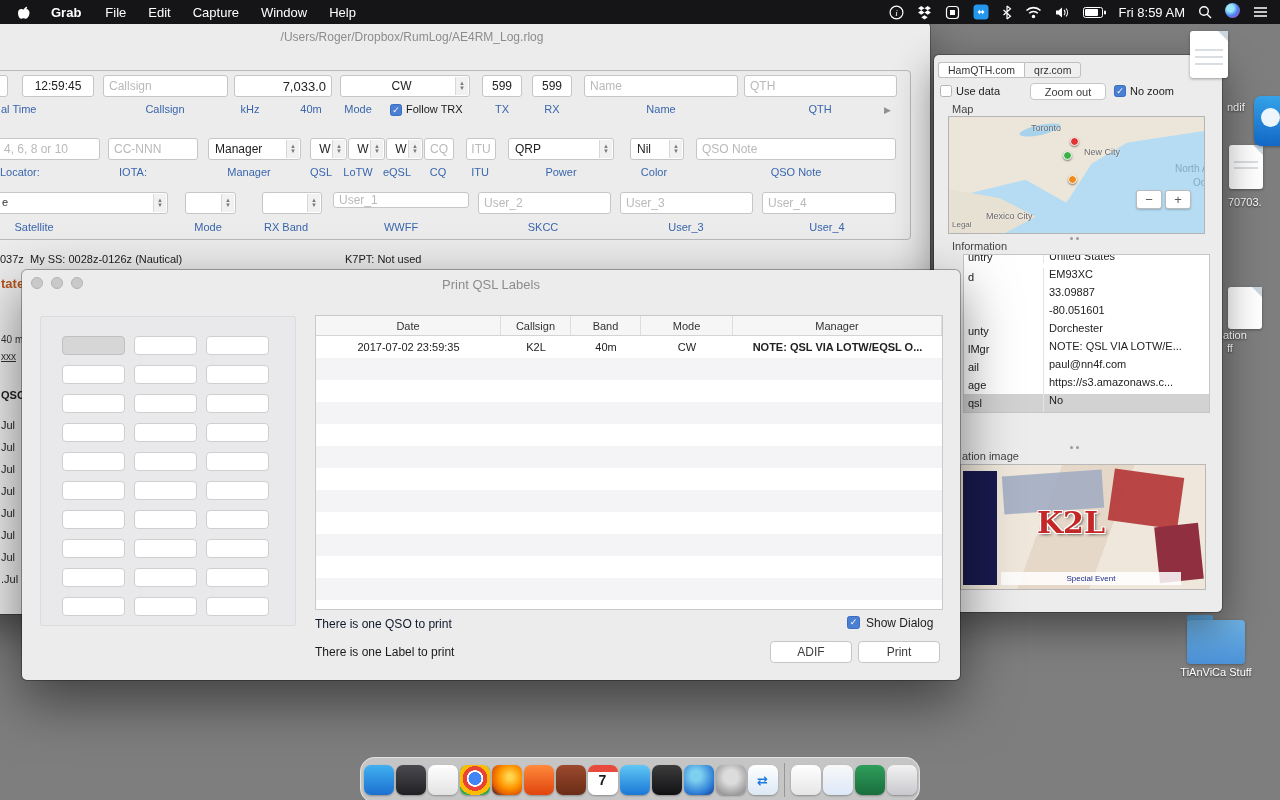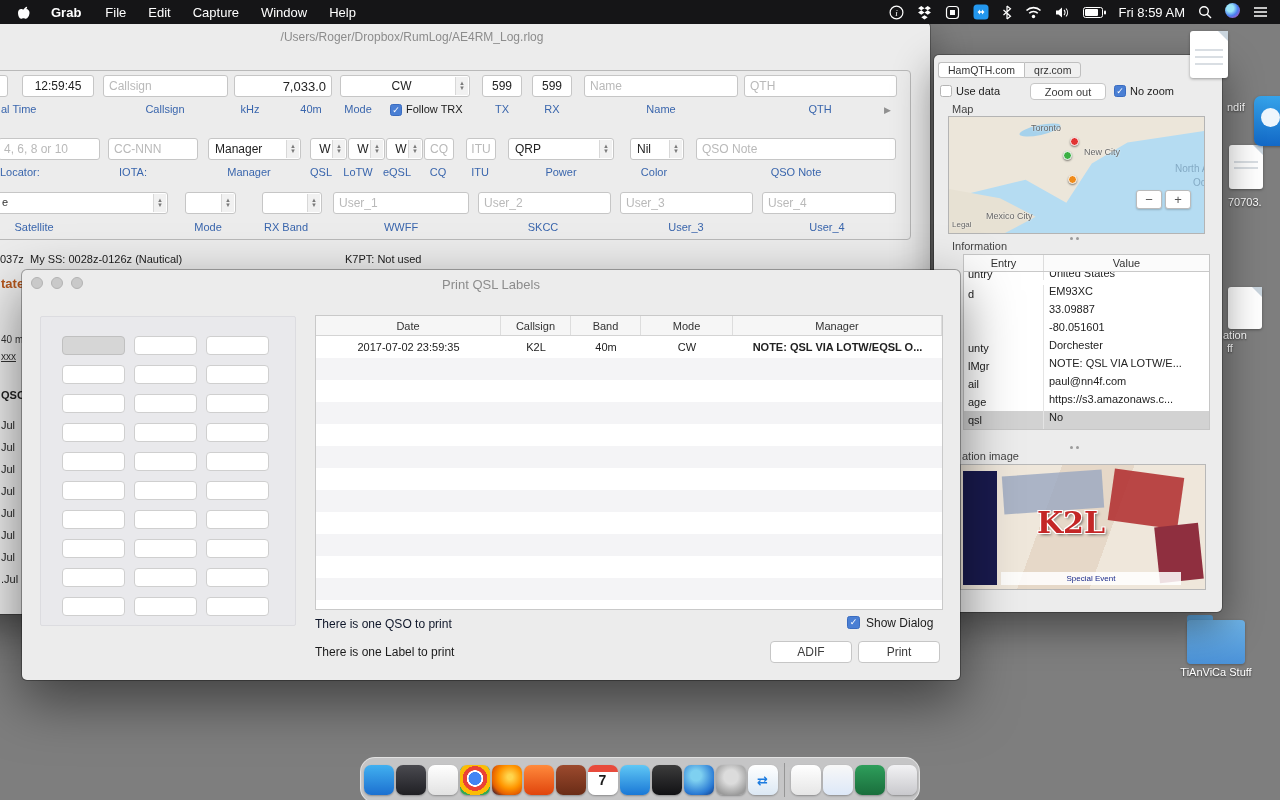--- a/index.html
+++ b/index.html
@@ -245,21 +245,21 @@
         <span>▲</span>
         <span>▼</span>
       </span>
     </div>
   <div class="combo" style="left:262px;top:192px;width:60px;height:22px;z-index:2">
       <span class="stepper">
         <span>▲</span>
         <span>▼</span>
       </span>
     </div>
-  <input class="field" style="left: 333px; top: 192px; width: 136px; height: 22px; z-index: 2;" placeholder="User_1">
+  <input class="field" style="left: 333px; top: 192px; width: 136px; height: 16px; z-index: 2;" placeholder="User_1">
   <input class="field" style="left: 478px; top: 192px; width: 133px; height: 22px; z-index: 2;" placeholder="User_2">
   <input class="field" style="left: 620px; top: 192px; width: 133px; height: 22px; z-index: 2;" placeholder="User_3">
   <input class="field" style="left: 762px; top: 192px; width: 134px; height: 22px; z-index: 2;" placeholder="User_4">
 
   <div class="blabel c" style="left:34px;top:221px;z-index:2">Satellite</div>
   <div class="blabel c" style="left:208px;top:221px;z-index:2">Mode</div>
   <div class="blabel c" style="left:286px;top:221px;z-index:2">RX Band</div>
   <div class="blabel c" style="left:401px;top:221px;z-index:2">WWFF</div>
   <div class="blabel c" style="left:543px;top:221px;z-index:2">SKCC</div>
   <div class="blabel c" style="left:686px;top:221px;z-index:2">User_3</div>
@@ -313,24 +313,20 @@
     <span class="zoom-btn" style="left:187px;top:73px">−</span>
     <span class="zoom-btn" style="left:216px;top:73px">+</span>
   </div>
   <div class="dots" style="left:1070px;top:237px">
       <i></i>
       <i></i>
     </div>
 
   <div class="panel-label" style="left:952px;top:240px;z-index:3">Information</div>
   <div id="info-table">
-    <div id="info-head">
-      <div style="width:80px">Entry</div>
-      <div style="width:165px;border-right:none">Value</div>
-    </div>
     <div>
         <div class="irow clip">
           <div class="ie">untry</div>
           <div class="iv">United States</div>
         </div>
         <div class="irow">
           <div class="ie">d</div>
           <div class="iv">EM93XC</div>
         </div>
         <div class="irow">

